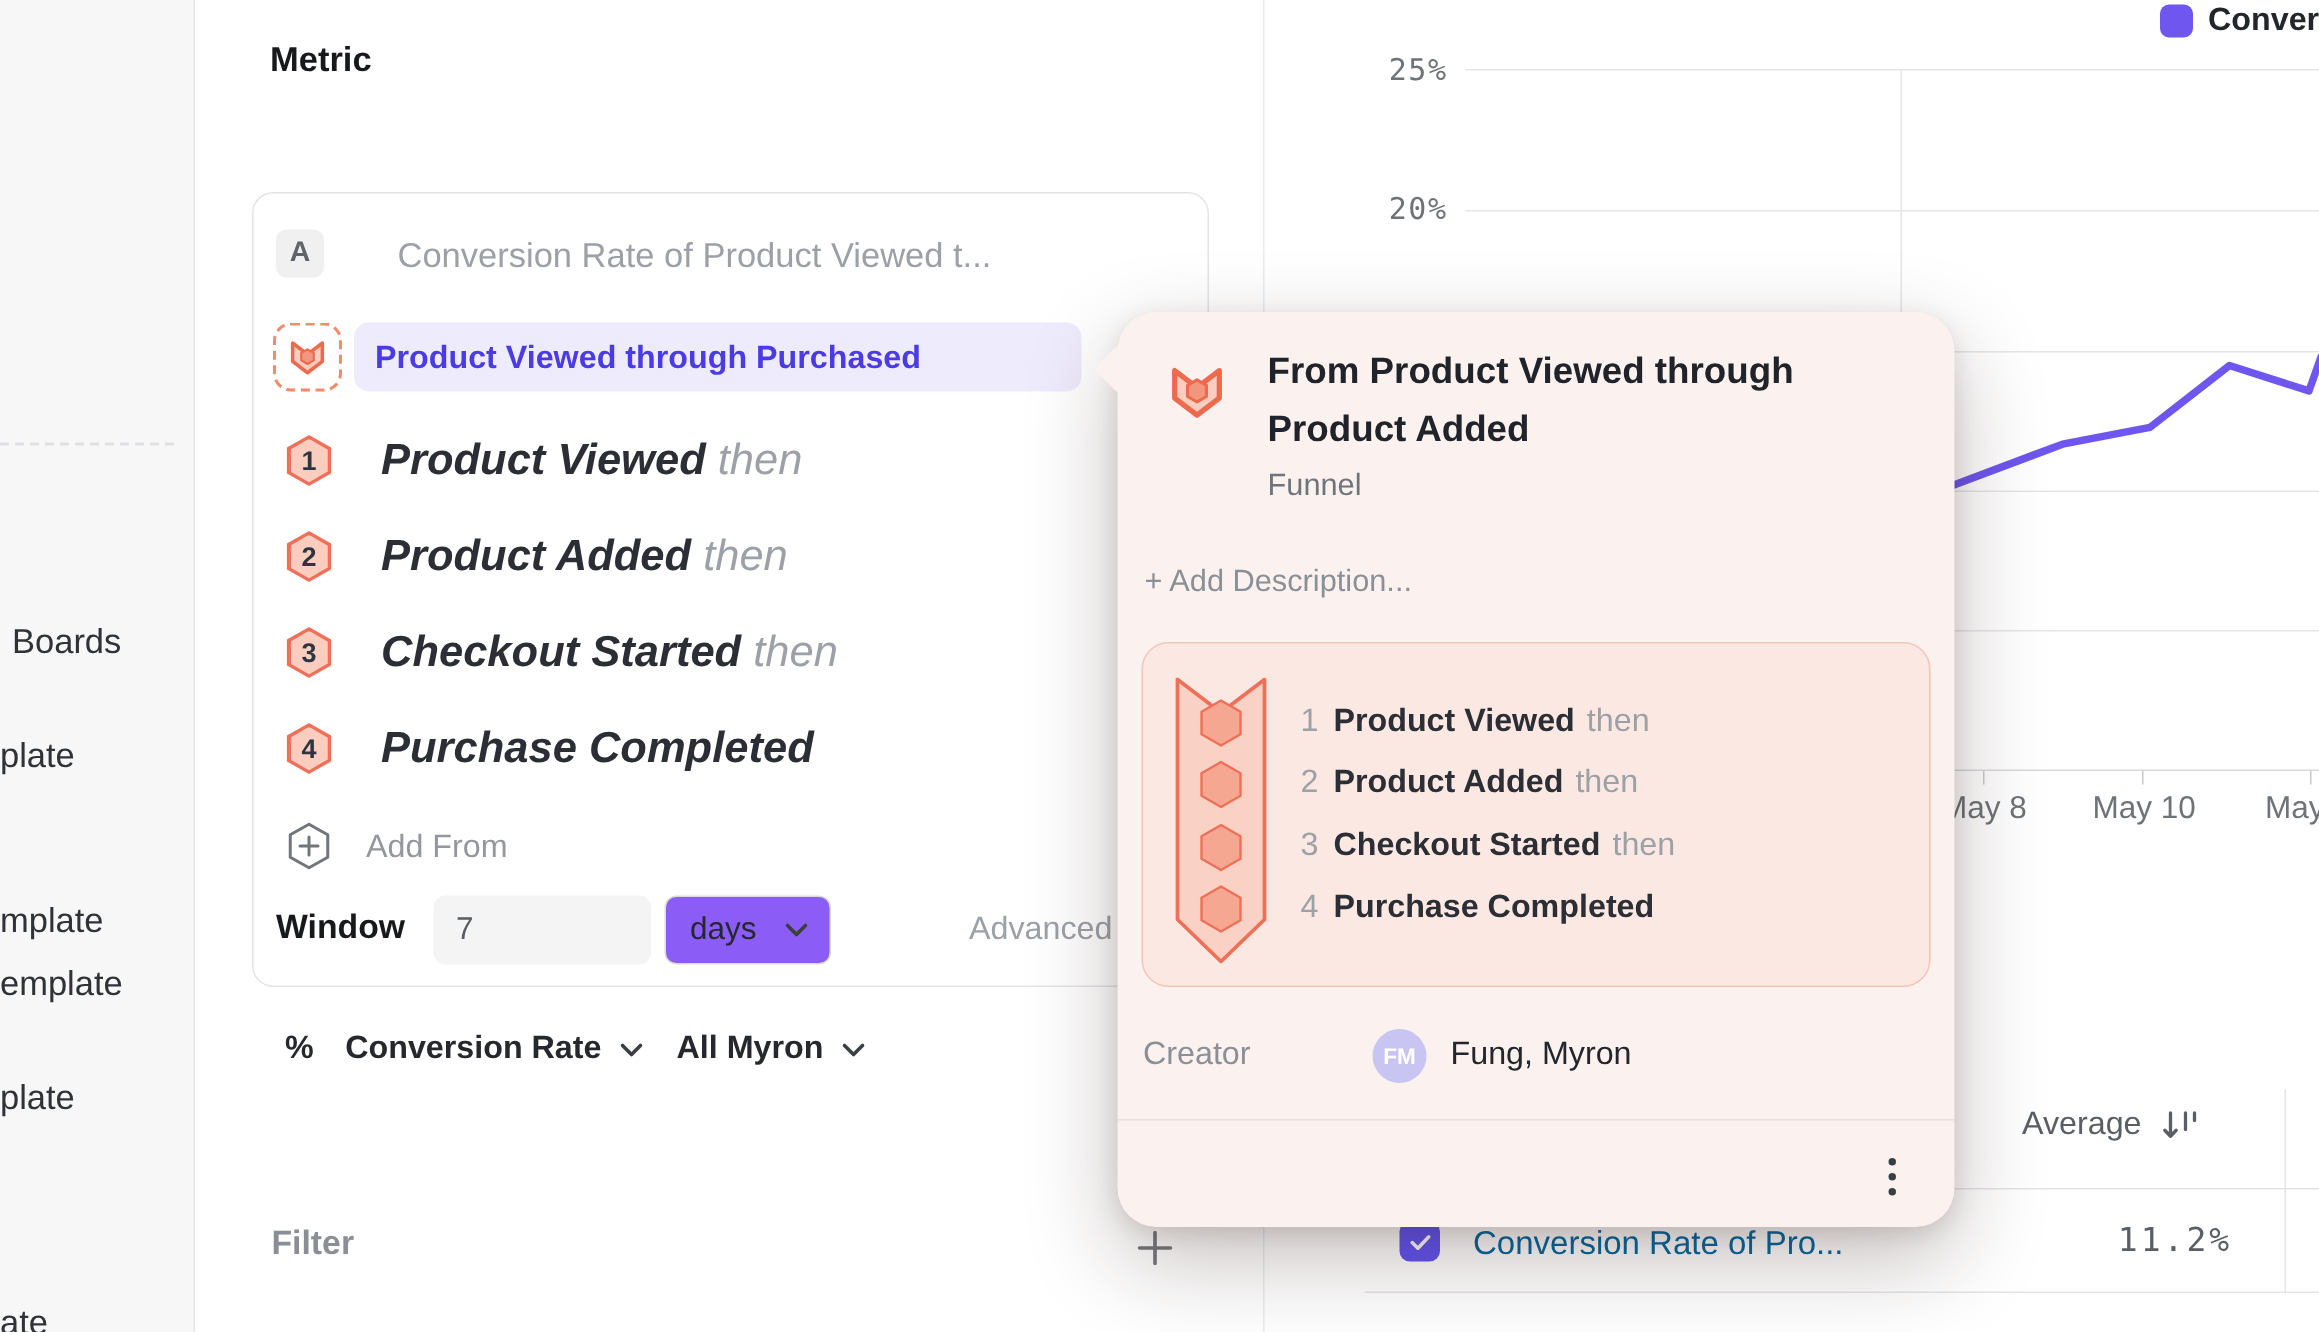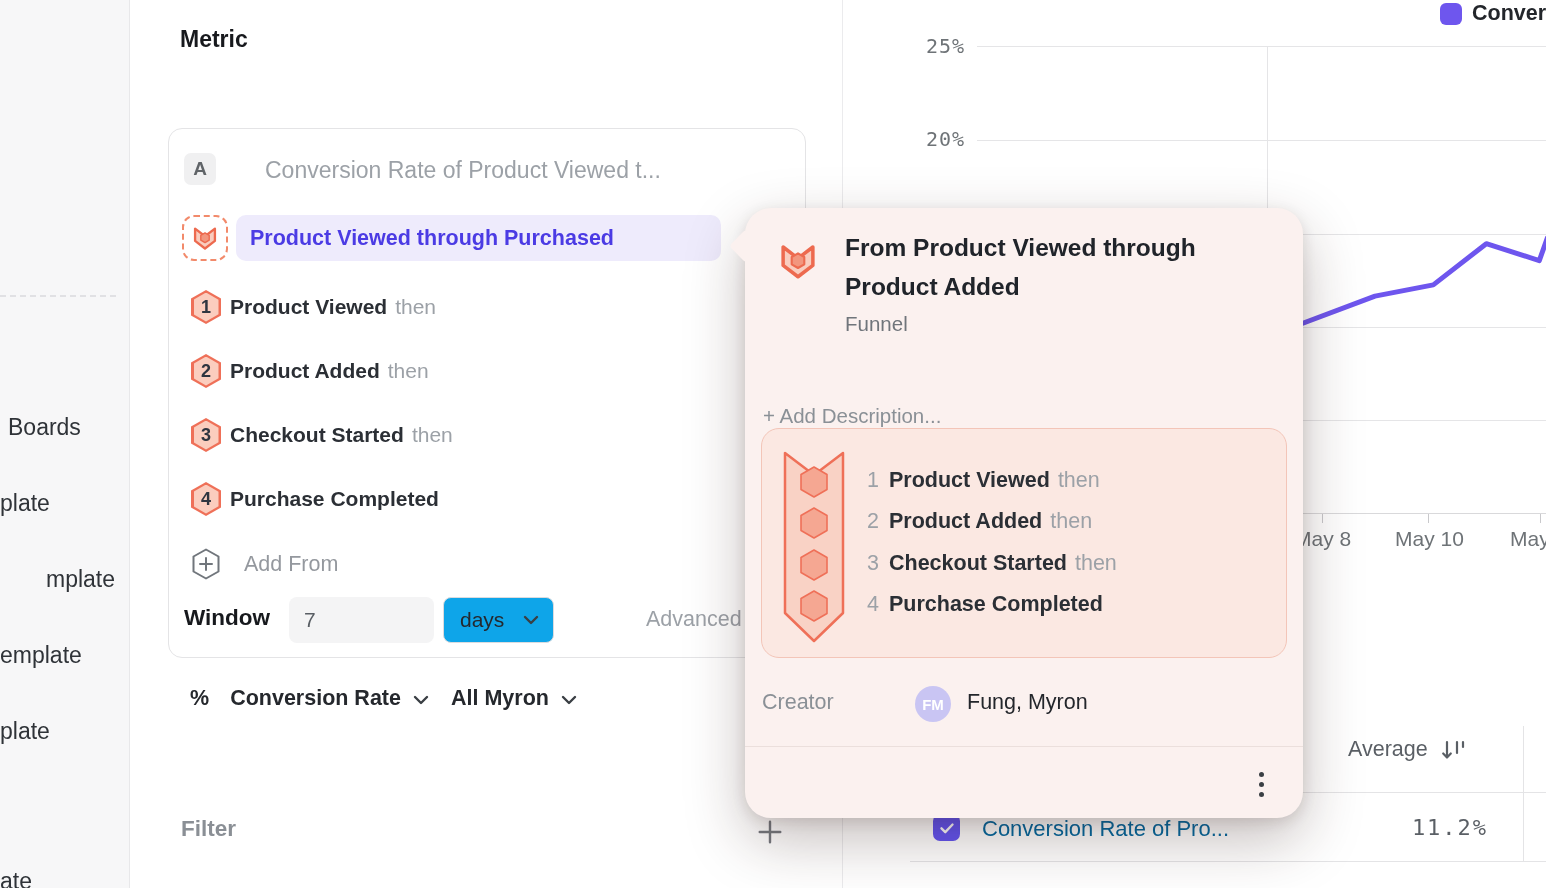--- a/index.html
+++ b/index.html
@@ -13,21 +13,21 @@
   .mono { font-family:"DejaVu Sans Mono",monospace; }
 
   
   .sidebar { position:absolute; left:0; top:0; width:130px; height:888px;
              background:#f7f7f8; border-right:1px solid #e8e8ea; }
   .sb-divider { position:absolute; left:0; top:295px; width:116px;
                 border-top:2px dashed #e1e1e4; }
   .sb-item { position:absolute; font-size:23px; font-weight:500; color:#2f3338; white-space:nowrap; }
   .sb-0 { left:8px;  top:414px; }
   .sb-1 { left:0px;  top:490px; }
-  .sb-2 { left:0px;  top:566px;padding-left:46px; }
+  .sb-2 { left:0px;  top:600px; }
   .sb-3 { left:0px;  top:642px; }
   .sb-4 { left:0px;  top:718px; }
   .sb-5 { left:0px;  top:868px; }
 
   
   .vline-main { position:absolute; left:842px; top:0; width:1px; height:888px; background:#ebebed; }
   .metric-heading { left:180px; top:26px; font-size:23px; font-weight:700; color:#17191d; }
 
   .metric-card { position:absolute; left:168px; top:128px; width:638px; height:530px;
                  background:#fff; border:1px solid #e4e4e6; border-radius:14px; }
@@ -46,33 +46,33 @@
   .step-row { position:absolute; left:22px; height:34px; display:flex; align-items:center; }
   .step-row.r0 { top:161px; } .step-row.r1 { top:225px; }
   .step-row.r2 { top:289px; } .step-row.r3 { top:353px; }
   .hexbadge { position:relative; width:30px; height:34px; flex:0 0 30px; }
   .hexbadge .hx-o { position:absolute; inset:0; background:#ef7058;
     clip-path:polygon(50% 0,100% 25%,100% 75%,50% 100%,0 75%,0 25%); }
   .hexbadge .hx-i { position:absolute; inset:2.5px; background:#fbcdbe;
     clip-path:polygon(50% 0,100% 25%,100% 75%,50% 100%,0 75%,0 25%); }
   .hexbadge .hx-n { position:absolute; inset:0; display:flex; align-items:center; justify-content:center;
     font-size:18px; font-weight:700; color:#2f3540; }
-  .step-text { margin-left:9px; font-size:21px; white-space:nowrap; }
+  .step-text { margin-left:33px; font-size:29px; white-space:nowrap;font-style:italic; }
   .step-name { font-weight:600; color:#2b2f35; }
   .step-then { color:#9ca1a7; margin-left:8px; }
 
   .addstep-row { position:absolute; left:22px; top:418px; height:34px; display:flex; align-items:center; cursor:pointer; }
   .addstep-label { margin-left:23px; font-size:21.5px; font-weight:500; color:#94989e; }
 
   .window-label { position:absolute; left:15px; top:476px; font-size:22.5px; font-weight:600; color:#17191d; }
   .window-input { position:absolute; left:120px; top:468px; width:145px; height:46px;
                   background:#f4f4f5; border:none; border-radius:8px; padding-left:15px;
                   font-size:21px; color:#595e64; font-family:inherit; outline:none; }
   .unit-select { position:absolute; left:274px; top:468px; width:111px; height:46px;
-                 background:#0ea5e9; border:1px solid #dbdbde; border-radius:8px;
+                 background:#8b5cf6; border:1px solid #dbdbde; border-radius:8px;
                  display:flex; align-items:center; padding:0 14px 0 16px; cursor:pointer; }
   .unit-select span { font-size:21px; color:#25282d; flex:1; }
   .advanced-link { position:absolute; left:477px; top:478px; font-size:21.5px; font-weight:500; color:#9ca1a7; cursor:pointer; }
 
   .measure-row { left:190px; top:686px; display:flex; align-items:center; font-size:21.5px; font-weight:600; color:#25282d; }
   .measure-row .chev { margin:3px 0 0 12px; }
   .measure-row .gap { width:22px; }
   .measure-pct { margin-right:21px; }
 
   .filter-heading { left:181px; top:816px; font-size:22.5px; font-weight:700; color:#8a8f95; }
@@ -109,21 +109,21 @@
   
   .popover { position:absolute; left:745px; top:208px; width:558px; height:610px;
              background:#fbf1ef; border-radius:26px; z-index:30;
              box-shadow:0 22px 60px rgba(50,25,20,.28), 0 4px 14px rgba(50,25,20,.12); }
   .popover::before { content:""; position:absolute; left:-11px; top:26px; width:24px; height:24px;
                      background:#fbf1ef; transform:rotate(45deg); border-radius:4px; }
   .pop-icon { position:absolute; left:32px; top:32px; }
   .pop-title { position:absolute; left:100px; top:20px; width:390px;
                font-size:24.5px; font-weight:700; color:#20242a; line-height:39px; }
   .pop-type { position:absolute; left:100px; top:104px; font-size:20.5px; color:#70757b; }
-  .pop-adddesc { position:absolute; left:18px; top:168px; font-size:20.5px; color:#8a9096; cursor:pointer;margin-top:28px; }
+  .pop-adddesc { position:absolute; left:18px; top:168px; font-size:20.5px; color:#8a9096; cursor:pointer; }
 
   .steps-box { position:absolute; left:16px; top:220px; width:526px; height:230px;
                background:#fbe8e2; border:1.5px solid #f3c5b8; border-radius:18px; }
   .banner-svg { position:absolute; left:18px; top:16px; }
   .pop-step { position:absolute; left:105px; font-size:21.5px; white-space:nowrap; }
   .ps-0 { top:39px; } .ps-1 { top:80px; } .ps-2 { top:122px; } .ps-3 { top:163px; }
   .pop-step .num { color:#9ca1a7; margin-right:10px; }
 
   .creator-label { position:absolute; left:17px; top:482px; font-size:21.5px; color:#8a9096; }
   .creator-avatar { position:absolute; left:170px; top:478px; width:36px; height:36px; border-radius:50%;

